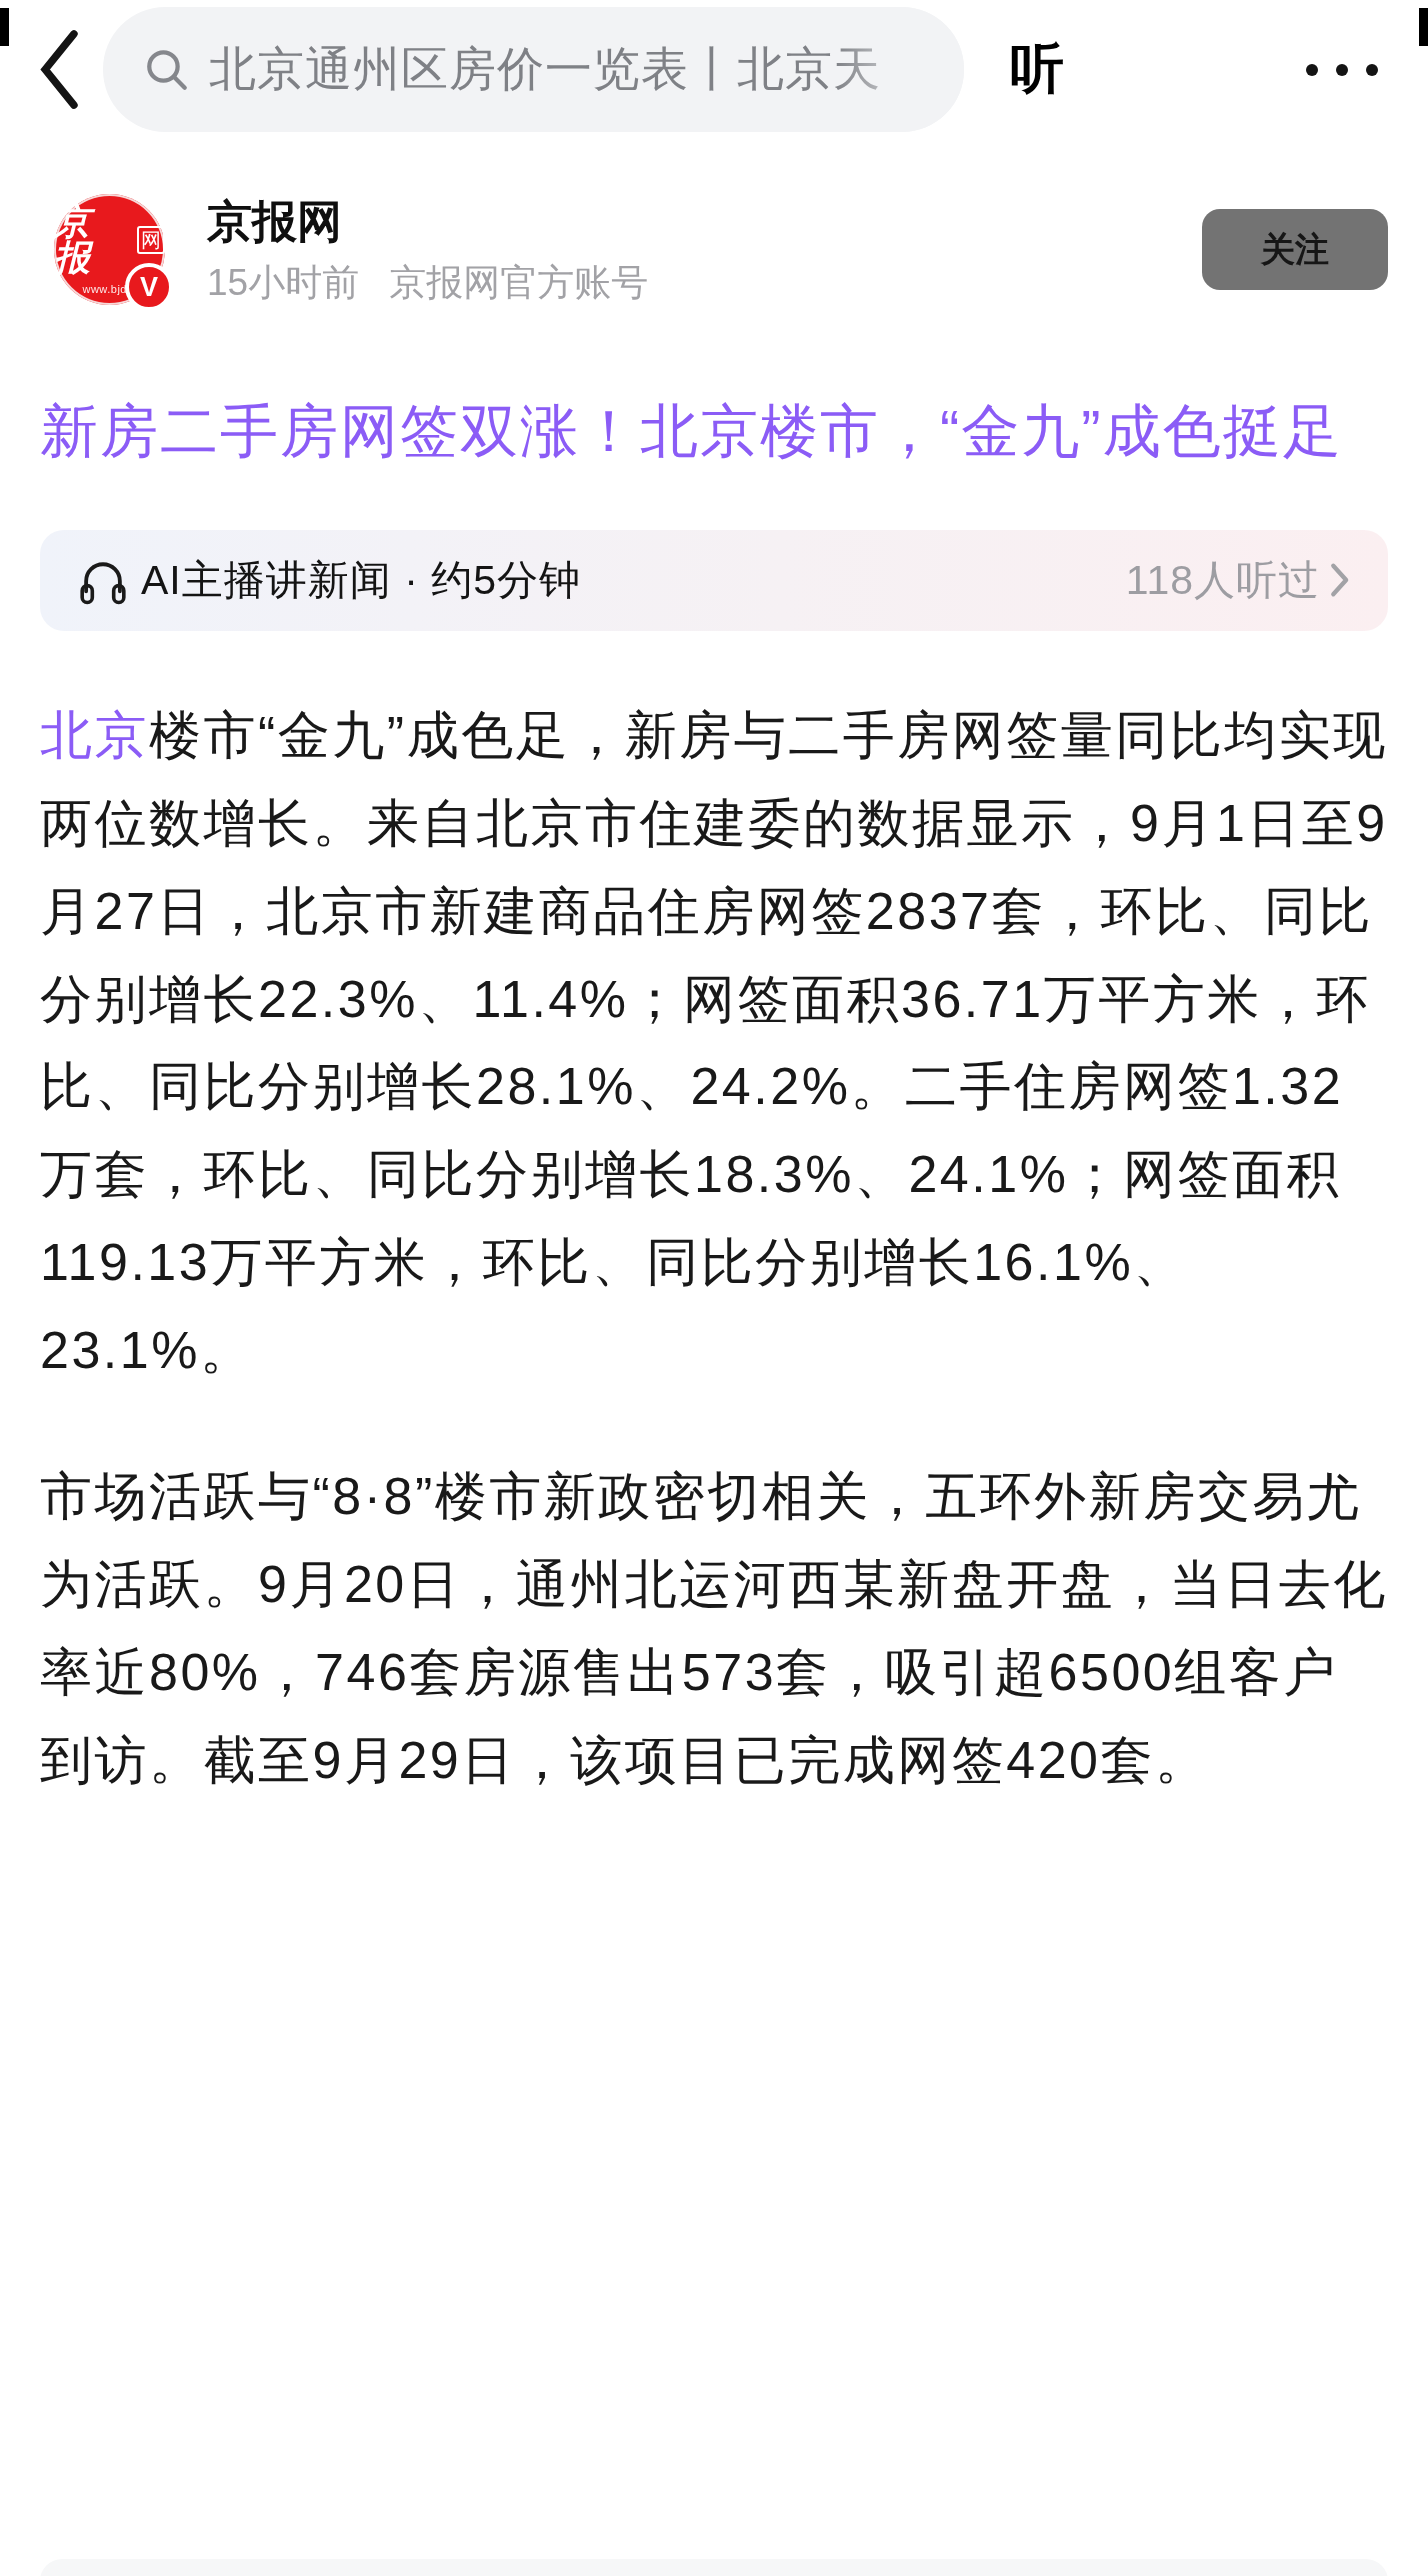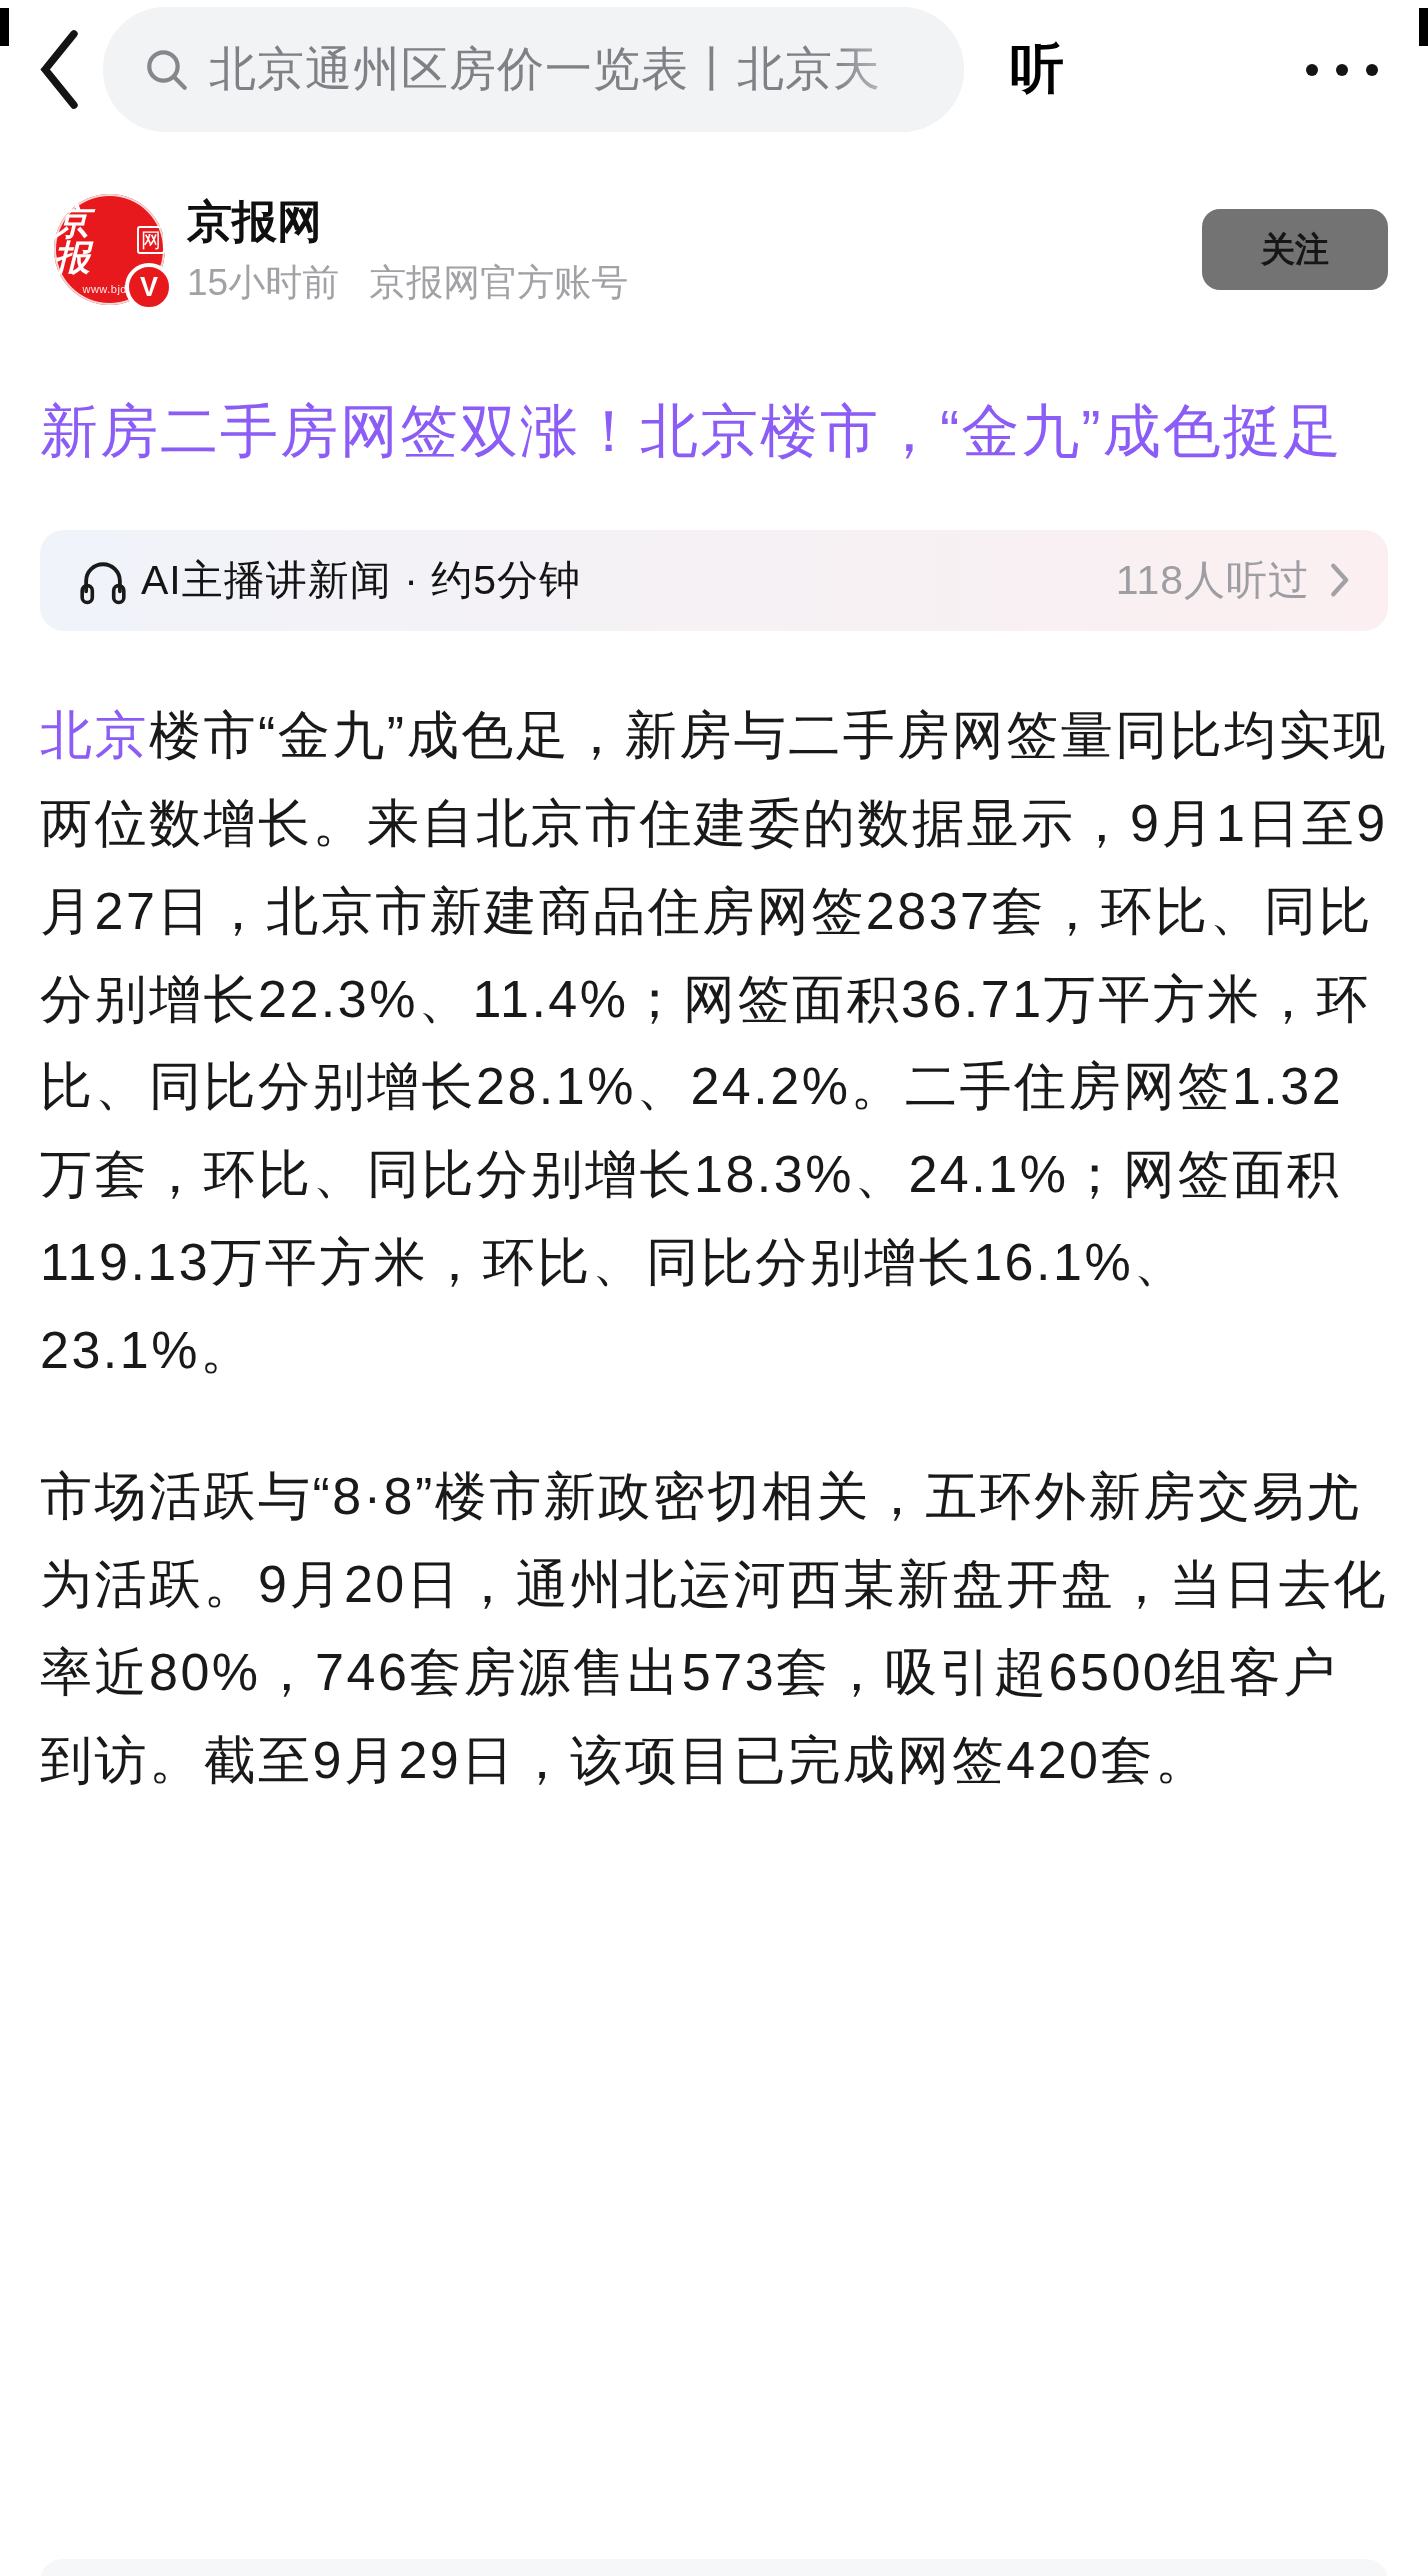--- a/index.html
+++ b/index.html
@@ -38,21 +38,21 @@
   }
   .avatar-row{display:flex;align-items:center;gap:16px;}
   .avatar-script{font-family:"Liberation Serif","DejaVu Serif",serif;font-style:italic;font-weight:700;font-size:36px;line-height:1;}
   .avatar-net{font-size:20px;line-height:1;border:2px solid #fff;padding:2px 2px;border-radius:3px;}
   .avatar-url{font-size:11px;line-height:1;margin-top:8px;opacity:.9;letter-spacing:0.5px;}
   .v-badge{
     position:absolute;right:-8px;bottom:-6px;width:48px;height:48px;border-radius:50%;
     background:#e8191d;border:4px solid #fff;color:#fff;
     font-weight:800;font-size:27px;display:flex;align-items:center;justify-content:center;box-sizing:border-box;
   }
-  .pub-info{margin-left:22px;}
+  .pub-info{margin-left:42px;}
   .pub-name{font-size:45px;font-weight:700;color:#0f0f0f;line-height:1;}
   .pub-meta{margin-top:20px;font-size:37px;color:#a2a2a6;line-height:1;display:flex;gap:30px;}
   .follow-btn{
     margin-left:auto;min-width:186px;height:81px;border:none;border-radius:18px;
     background:#737373;color:#161616;font-size:34px;font-weight:700;
     font-family:inherit;cursor:pointer;
   }
 
   
   .article-title{
@@ -60,21 +60,21 @@
     line-height:1.55;letter-spacing:2px;
   }
 
   
   .ai-banner{
     margin:54px 40px 0 40px;height:101px;border-radius:24px;
     background:linear-gradient(90deg,#f0f3fa 0%,#f6f1f4 55%,#fbeff1 100%);
     display:flex;align-items:center;padding:0 36px;box-sizing:border-box;cursor:pointer;
   }
   .ai-label{margin-left:11px;font-size:41px;color:#141414;letter-spacing:1px;}
-  .ai-right{margin-left:auto;display:flex;align-items:center;gap:16px;}
+  .ai-right{margin-left:auto;display:flex;align-items:center;gap:6px;}
   .ai-listeners{font-size:41px;color:#9d9da2;letter-spacing:1px;}
 
   
   .article-body{margin:61px 40px 0 40px;font-size:52px;line-height:1.69;letter-spacing:2.5px;color:#191919;}
   .article-body p{margin:0 0 58px 0;}
   .inline-link{color:#8b5cf6;text-decoration:none;cursor:pointer;}
 
   
   .bottom-stub{position:absolute;left:40px;right:40px;top:2559px;height:79px;
     background:#f6f7f8;border-radius:22px 22px 0 0;}

